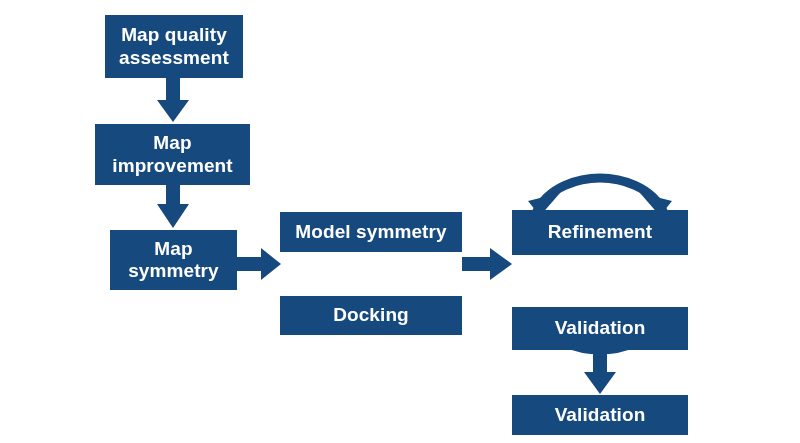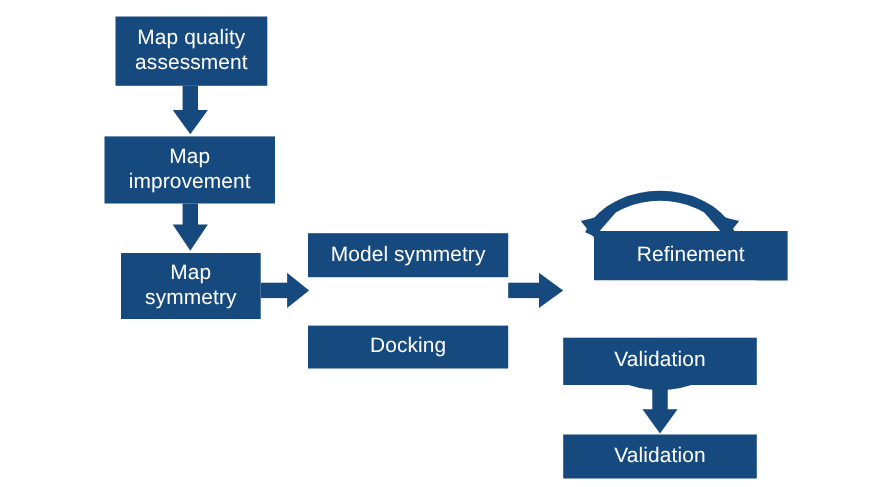--- a/index.html
+++ b/index.html
@@ -17,21 +17,21 @@
   }
   .node {
     position: absolute;
     background: #16497D;
     color: #ffffff;
     display: flex;
     align-items: center;
     justify-content: center;
     text-align: center;
     font-size: 19px;
-    font-weight: 400;
+    font-weight: 700;
     line-height: 1.18;
     letter-spacing: 0.1px;
     box-sizing: border-box;
     padding: 2px 6px;
     white-space: pre-line;
   }
   .svg-layer {
     position: absolute;
     left: 0;
     top: 0;
@@ -103,21 +103,21 @@
   <div class="node" style="left:95px; top:124px; width:155px; height:61px;">Map
 improvement</div>
 
   <div class="node" style="left:110px; top:230px; width:127px; height:60px;">Map
 symmetry</div>
 
   <div class="node" style="left:280px; top:212px; width:182px; height:40px;">Model symmetry</div>
 
   <div class="node" style="left:280px; top:277px; width:182px; height:39px;margin-top:19px;">Docking</div>
 
-  <div class="node" style="left:512px; top:210px; width:176px; height:45px;margin-left:28px;">Refinement</div>
+  <div class="node" style="left:512px; top:210px; width:176px; height:45px;">Refinement</div>
 
   <div class="cycle-band" style="left:512px; top:255px; width:176px; height:20px;"></div>
 
   <div class="node" style="left:512px; top:275px; width:176px; height:43px;margin-top:32px;">Validation</div>
 
   <div class="node" style="left:512px; top:395px; width:176px; height:40px;">Validation</div>
 
 </div>
 
 </body></html>

